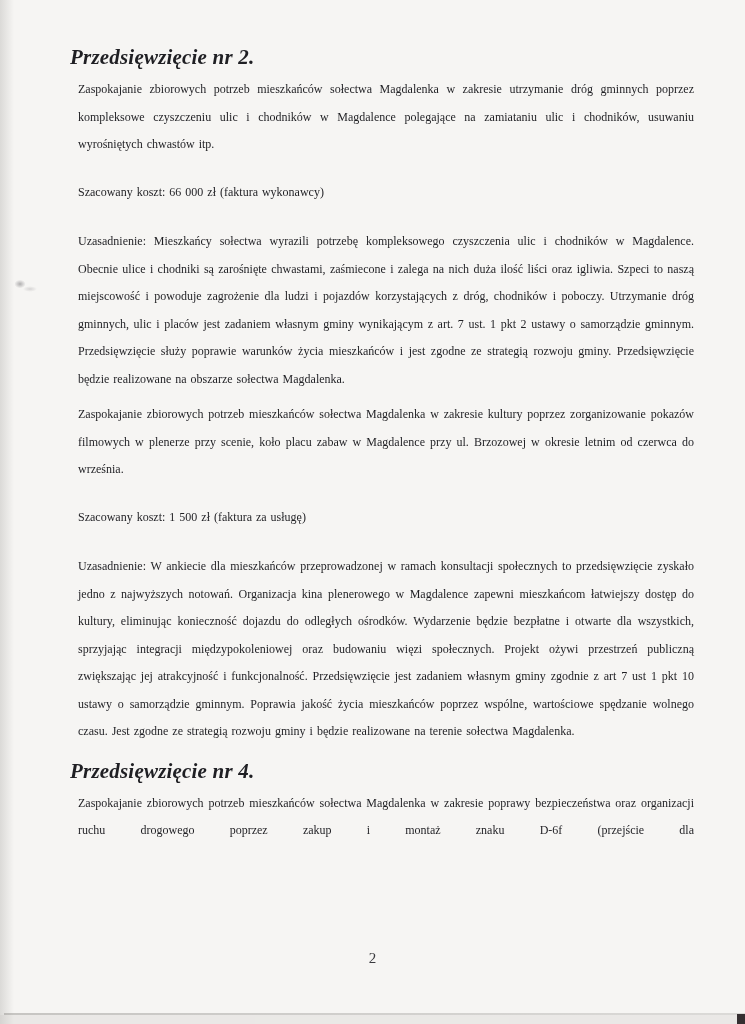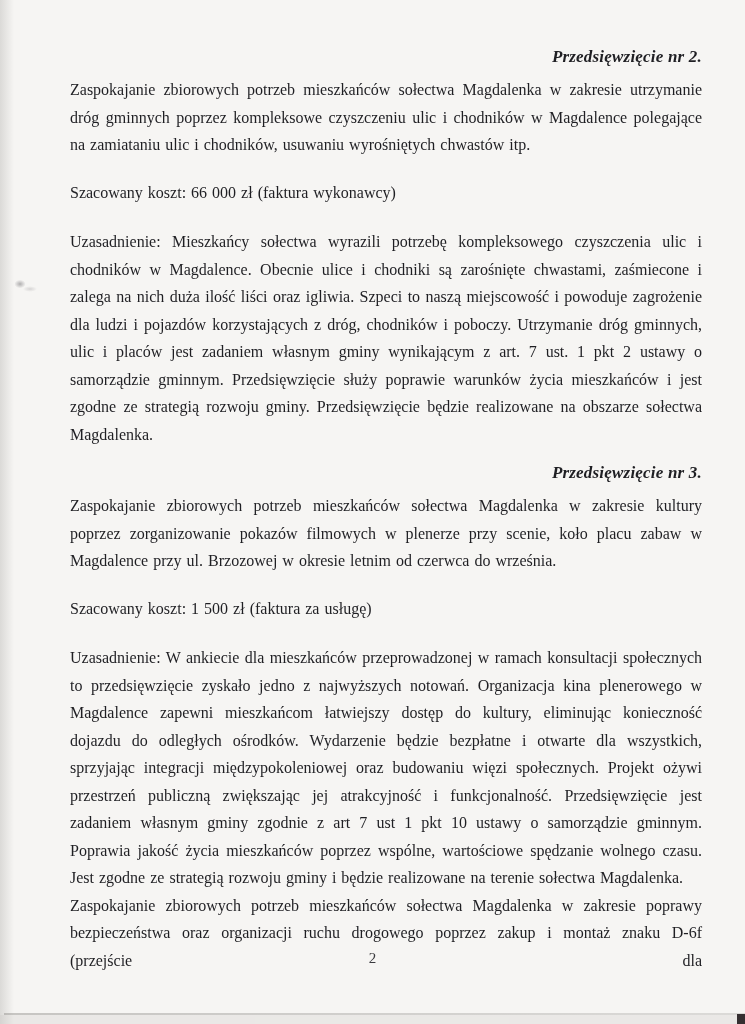--- a/index.html
+++ b/index.html
@@ -66,34 +66,33 @@
   }
   .content {
     position: absolute;
     left: 70px;
     top: 46px;
     width: 632px;
   }
   .section-heading {
     font-weight: bold;
     font-style: italic;
-    font-size: 17px;
+    font-size: 21px;
     line-height: 22px;
     margin: 0 0 8px 0;
     letter-spacing: 0.2px;
-    text-align: right;
   }
   .section-heading.not-first {
     margin-top: 14px;
   }
   p.body-par {
-    font-size: 16px;
+    font-size: 12px;
     line-height: 27.5px;
     text-align: justify;
-    margin: 0;
+    margin: 8px;
     word-spacing: 1px;
   }
   p.cost-line {
     margin-top: 20px;
   }
   p.justification {
     margin-top: 22px;
   }
   p.justify-last {
     text-align-last: justify;
@@ -122,27 +121,27 @@
   <div class="content">
 
     <div>
       <h2 class="section-heading">Przedsięwzięcie nr 2.</h2>
       <p class="body-par">Zaspokajanie zbiorowych potrzeb mieszkańców sołectwa Magdalenka w zakresie utrzymanie dróg gminnych poprzez kompleksowe czyszczeniu ulic i chodników w Magdalence polegające na zamiataniu ulic i chodników, usuwaniu wyrośniętych chwastów itp.</p>
       <p class="body-par cost-line"><span class="bold-label">Szacowany koszt</span><span>: 66 000 zł (faktura wykonawcy)</span></p>
       <p class="body-par justification"><span class="bold-label">Uzasadnienie</span><span>: Mieszkańcy sołectwa wyrazili potrzebę kompleksowego czyszczenia ulic i chodników w Magdalence. Obecnie ulice i chodniki są zarośnięte chwastami, zaśmiecone i zalega na nich duża ilość liści oraz igliwia. Szpeci to naszą miejscowość i powoduje zagrożenie dla ludzi i pojazdów korzystających z dróg, chodników i poboczy. Utrzymanie dróg gminnych, ulic i placów jest zadaniem własnym gminy wynikającym z art. 7 ust. 1 pkt 2 ustawy o samorządzie gminnym. Przedsięwzięcie służy poprawie warunków życia mieszkańców i jest zgodne ze strategią rozwoju gminy. Przedsięwzięcie będzie realizowane na obszarze sołectwa Magdalenka.</span></p>
     </div>
 
     <div>
-      <h2 class="section-heading not-first">Przedsięwzięcie nr 3.</h2>
       <p class="body-par">Zaspokajanie zbiorowych potrzeb mieszkańców sołectwa Magdalenka w zakresie kultury poprzez zorganizowanie pokazów filmowych w plenerze przy scenie, koło placu zabaw w Magdalence przy ul. Brzozowej w okresie letnim od czerwca do września.</p>
       <p class="body-par cost-line"><span class="bold-label">Szacowany koszt</span><span>: 1 500 zł (faktura za usługę)</span></p>
       <p class="body-par justification"><span class="bold-label">Uzasadnienie</span><span>: W ankiecie dla mieszkańców przeprowadzonej w ramach konsultacji społecznych to przedsięwzięcie zyskało jedno z najwyższych notowań. Organizacja kina plenerowego w Magdalence zapewni mieszkańcom łatwiejszy dostęp do kultury, eliminując konieczność dojazdu do odległych ośrodków. Wydarzenie będzie bezpłatne i otwarte dla wszystkich, sprzyjając integracji międzypokoleniowej oraz budowaniu więzi społecznych. Projekt ożywi przestrzeń publiczną zwiększając jej atrakcyjność i funkcjonalność. Przedsięwzięcie jest zadaniem własnym gminy zgodnie z art 7 ust 1 pkt 10 ustawy o samorządzie gminnym. Poprawia jakość życia mieszkańców poprzez wspólne, wartościowe spędzanie wolnego czasu. Jest zgodne ze strategią rozwoju gminy i będzie realizowane na terenie sołectwa Magdalenka.</span></p>
     </div>
 
     <div>
+      <h2 class="section-heading not-first">Przedsięwzięcie nr 4.</h2>
       <p class="body-par justify-last">Zaspokajanie zbiorowych potrzeb mieszkańców sołectwa Magdalenka w zakresie poprawy bezpieczeństwa oraz organizacji ruchu drogowego poprzez zakup i montaż znaku D-6f (przejście dla</p>
     </div>
 
   </div>
 
   <div class="page-number">2</div>
 
   <div class="edge-bottom-line"></div>
   <div class="bottom-strip"></div>
   <div class="corner-mark"></div>

